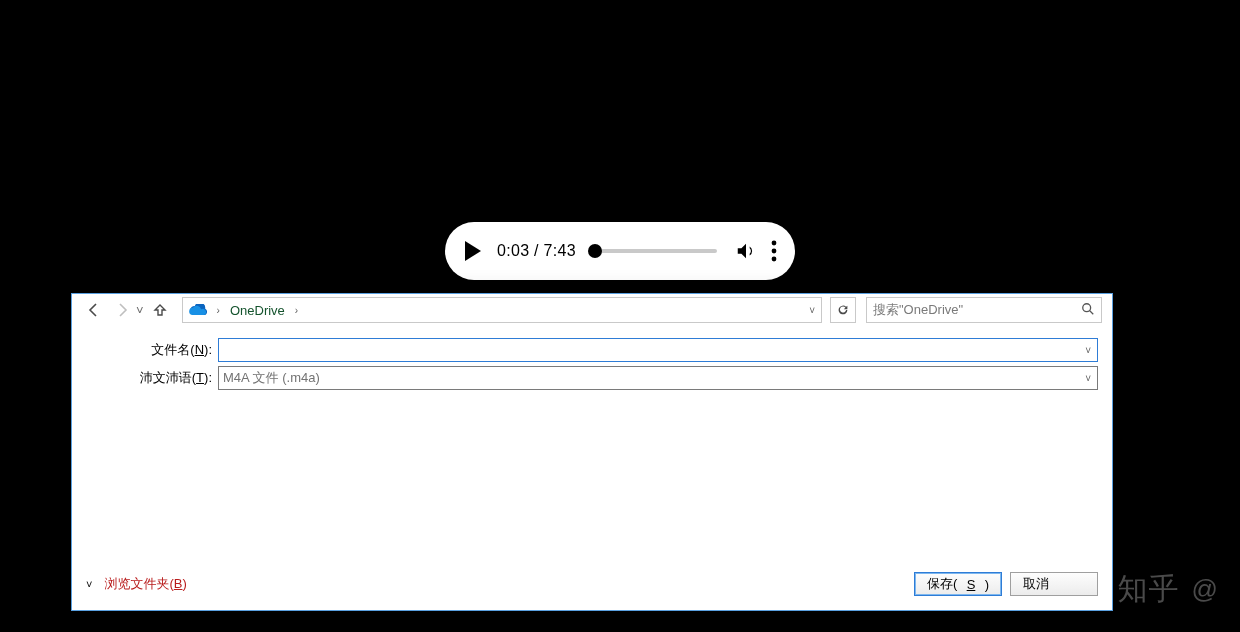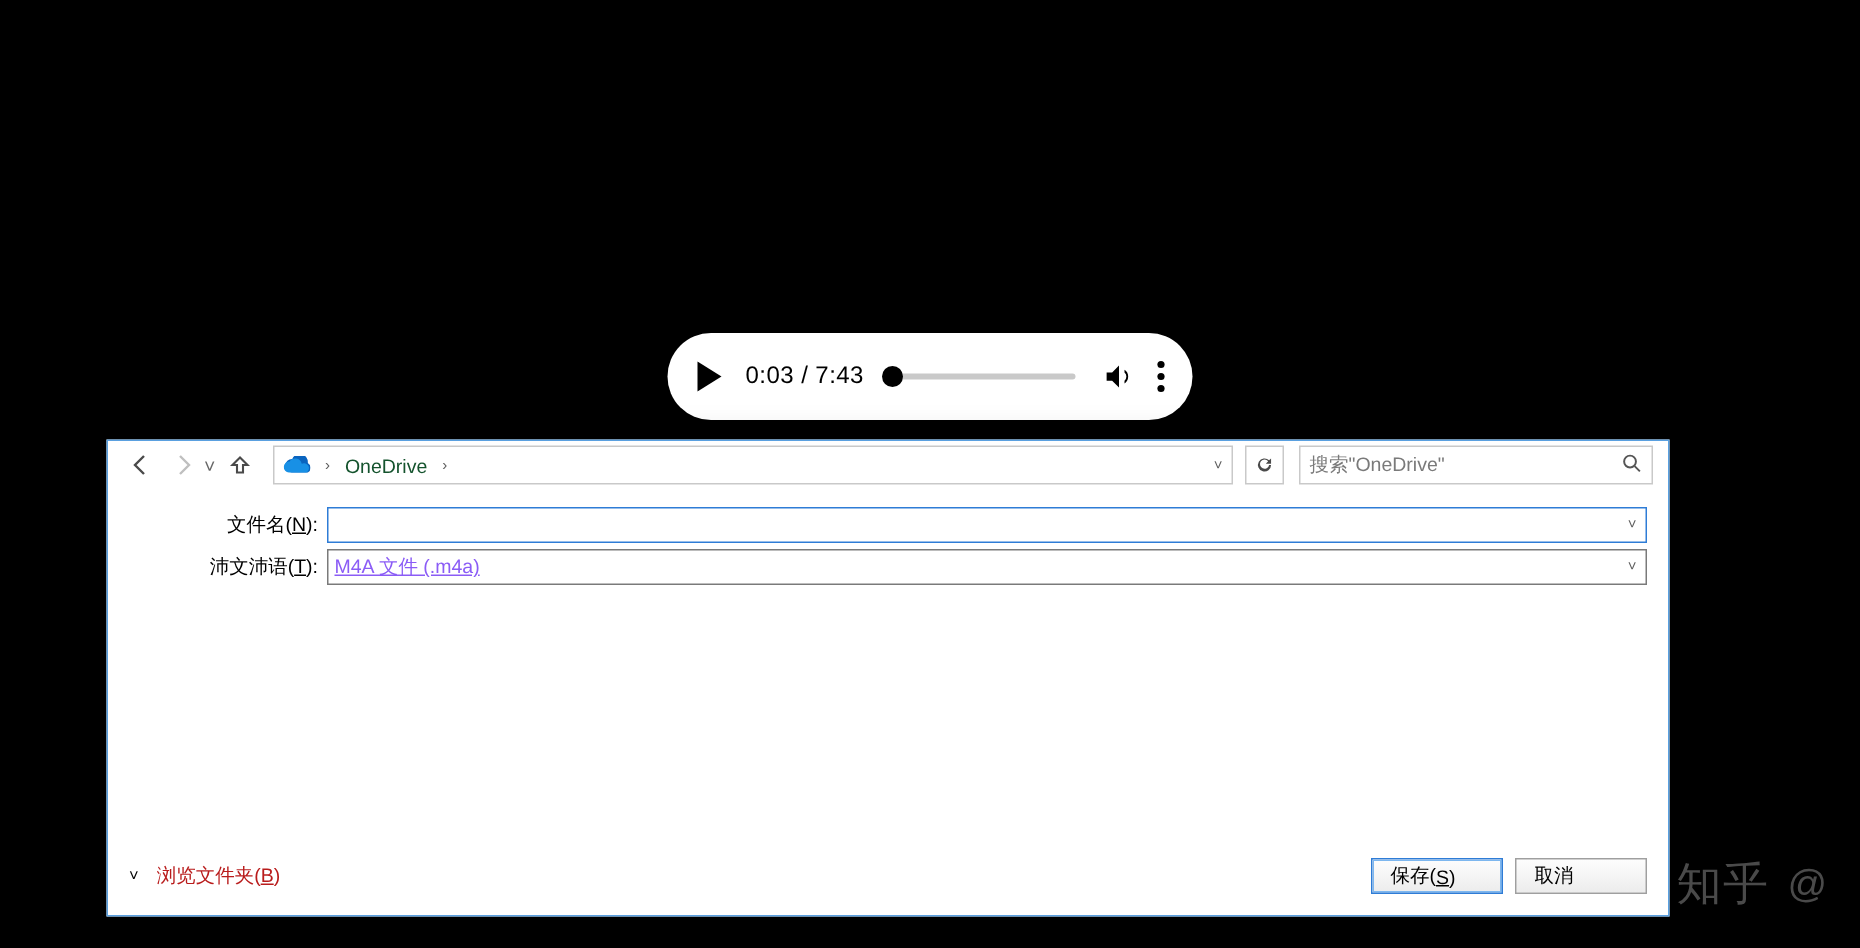--- a/index.html
+++ b/index.html
@@ -168,21 +168,21 @@
     display:flex; align-items:center;
     padding: 0 4px;
     position:relative;
   }
   .field-wrap.focus { border-color:#2e7cd6; }
   .field-wrap .sel-text {
     background:#1f6fd0;
     color:#fff;
     padding: 0 2px;
   }
-  .type-text { color:#8b5cf6;text-decoration:underline; }
+  .type-text { color:#737373; }
   .combo-caret {
     position:absolute; right:6px; top:50%; transform:translateY(-50%);
     color:#5f5f5f; font-size:10px;
   }
 
   
   .bottomrow {
     margin-top:auto;
     display:flex;
     align-items:center;
@@ -190,21 +190,21 @@
     gap: 8px;
   }
   .browse-caret { color:#000; font-size:11px; margin-right:4px; }
   .browse-text { color:#b91c1c; }
   .bottom-spacer { flex:1; }
   .btn {
     height: 24px;
     min-width: 88px;
     border: 1px solid #9f9f9f;
     background: linear-gradient(#fdfdfd,#ececec);
-    display:flex; align-items:center; justify-content:flex-start;
+    display:flex; align-items:center; justify-content:space-between;
     font-size:13px; color:#000;
     padding: 0 12px;
   }
   .btn.default { border-color:#2e7cd6; box-shadow: inset 0 0 0 1px #7db7ef; }
 
   
   .watermark {
     position:absolute;
     right: 22px;
     bottom: 22px;

